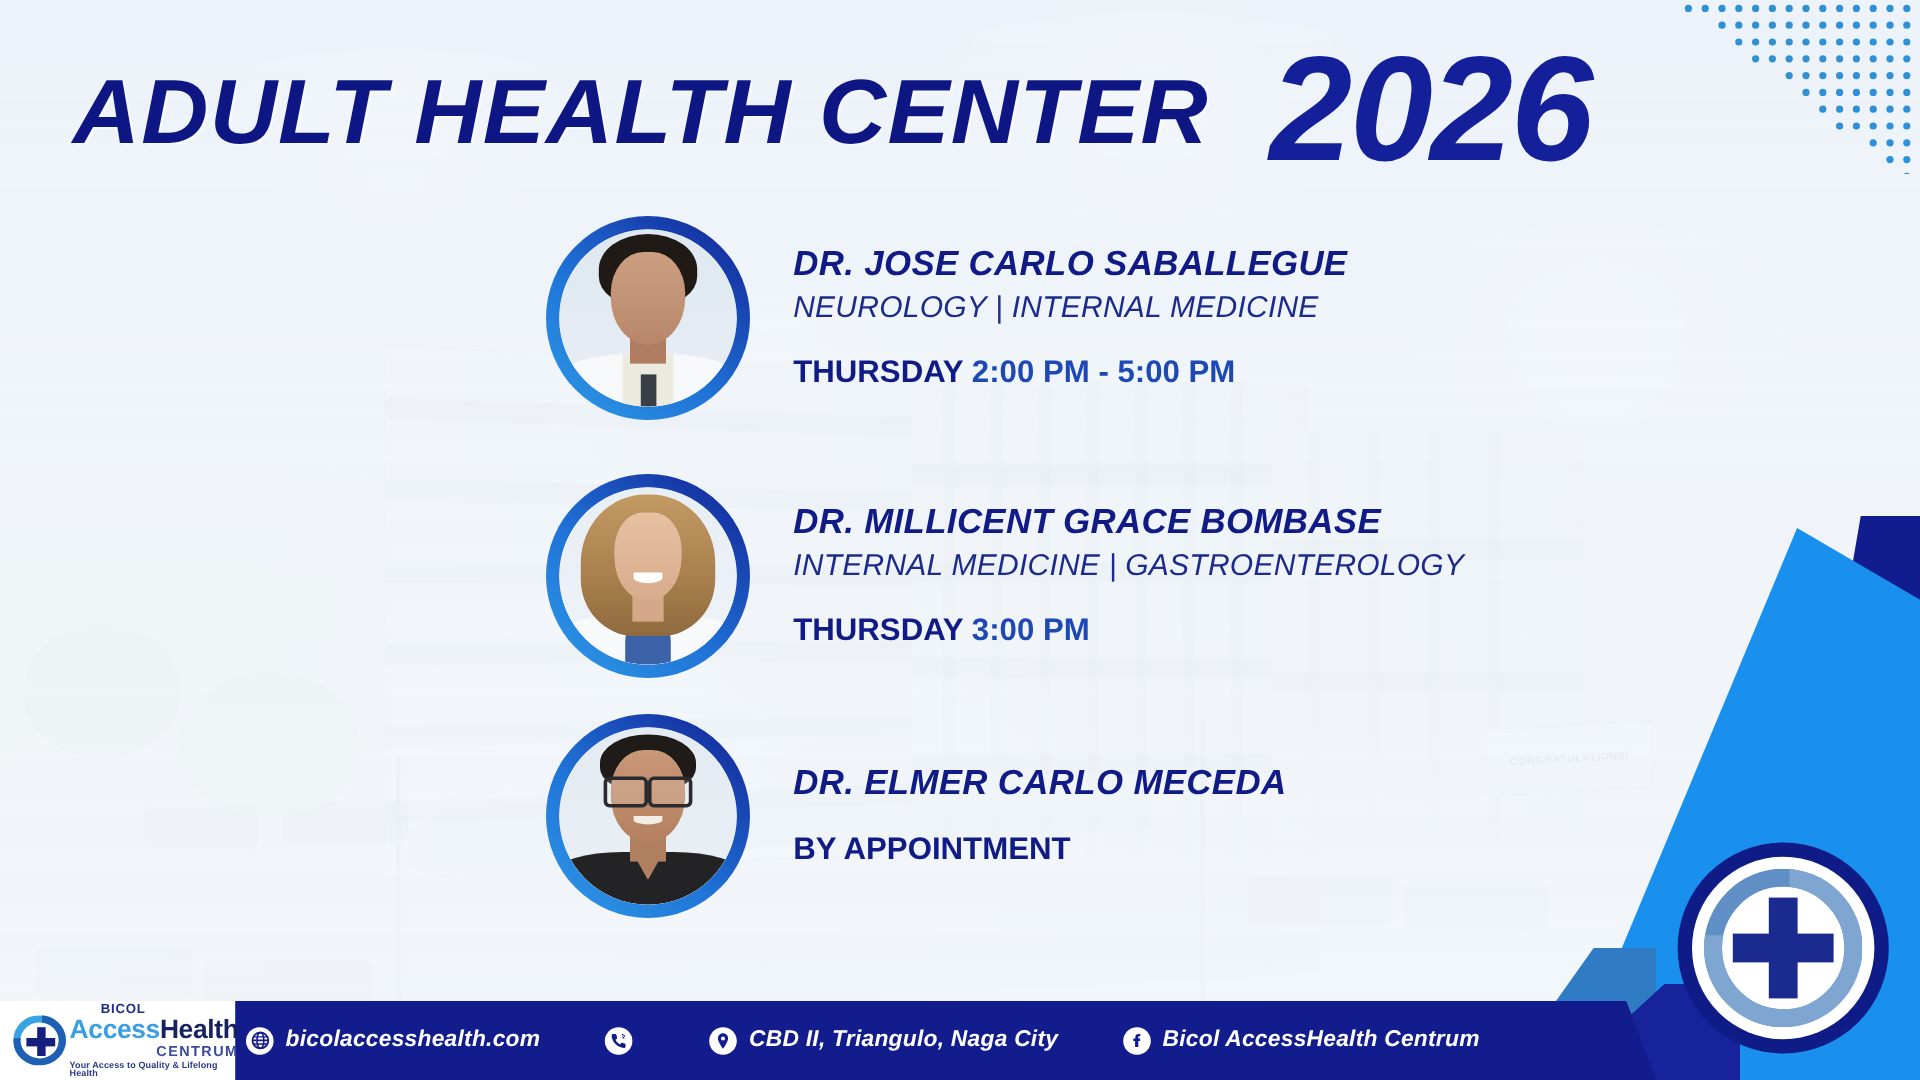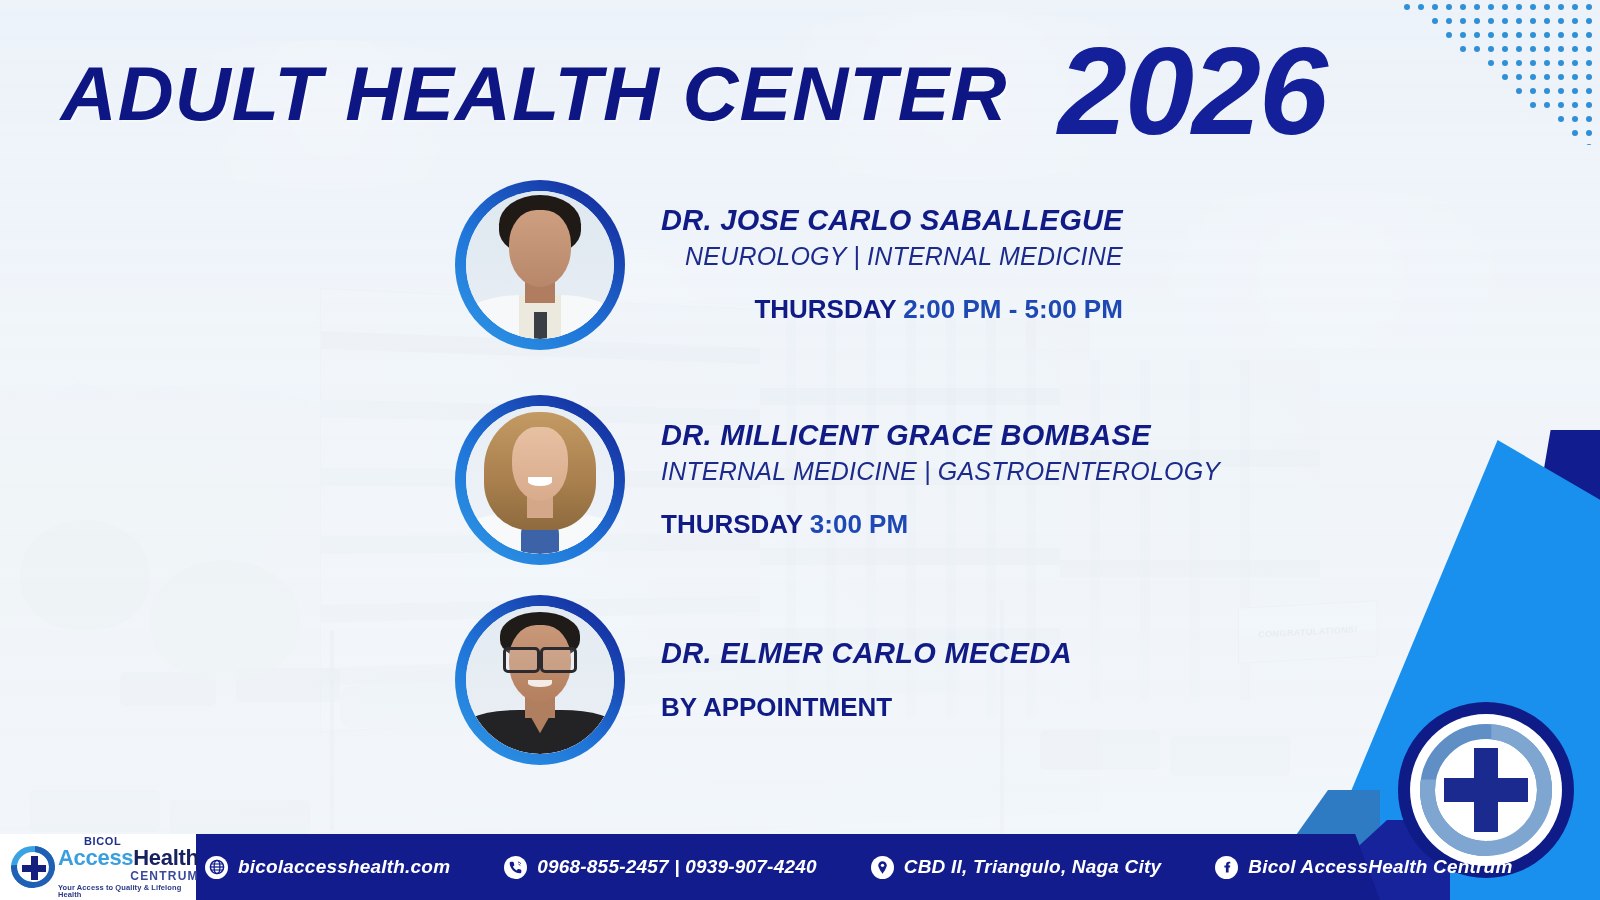--- a/index.html
+++ b/index.html
@@ -145,21 +145,21 @@
     letter-spacing:-2px;
     white-space:nowrap;
   }
 
   
   .doctors { position:absolute; left:0; top:180px; width:1200px; }
   .doc {
     position:absolute; left:0; width:1100px; height:170px;
     display:flex; align-items:center;
   }
-  .doc.d0 { top:0;text-align:right; }
+  .doc.d0 { top:0; }
   .doc.d1 { top:215px; }
   .doc.d2 { top:415px; }
 
   .avatar-wrap {
     position:relative; width:170px; height:170px;
     margin-left:455px; flex:0 0 170px;
   }
   .ring {
     position:absolute; inset:0; border-radius:50%;
     background:linear-gradient(40deg,#2f9ae6 0%,#1f74d8 42%,#131f93 100%);
@@ -638,21 +638,20 @@
         <span class="c-txt">bicolaccesshealth.com</span>
       </div>
 
       <div class="c-item">
         <span class="c-ico">
           <svg width="15" height="15" viewBox="0 0 16 16">
             <path d="M3.2 1.8c-.7 0-1.4.6-1.4 1.4 0 5.6 5.4 11 11 11 .8 0 1.4-.7 1.4-1.4v-1.6c0-.5-.3-.9-.8-1l-2.3-.6c-.4-.1-.9.1-1.1.5l-.6 1c-1.8-.9-3.3-2.4-4.2-4.2l1-.6c.4-.2.6-.7.5-1.1L6.1 2.6c-.1-.5-.5-.8-1-.8H3.2z" fill="#121c8c"></path>
             <path d="M11.2 2.2c.9.2 1.7.7 2.3 1.4M11.6 4.4c.5.2.9.6 1.1 1.1" stroke="#121c8c" stroke-width="1" fill="none" stroke-linecap="round"></path>
           </svg>
         </span>
-        <span class="c-txt">0968-855-2457 | 0939-907-4240</span>
       </div>
 
       <div class="c-item">
         <span class="c-ico">
           <svg width="15" height="15" viewBox="0 0 16 16">
             <path d="M8 1.2C5.5 1.2 3.5 3.2 3.5 5.7c0 3.2 4.5 9.1 4.5 9.1s4.5-5.9 4.5-9.1C12.5 3.2 10.5 1.2 8 1.2z" fill="#121c8c"></path>
             <circle cx="8" cy="5.7" r="1.8" fill="#ffffff"></circle>
           </svg>
         </span>
         <span class="c-txt">CBD II, Triangulo, Naga City</span>

